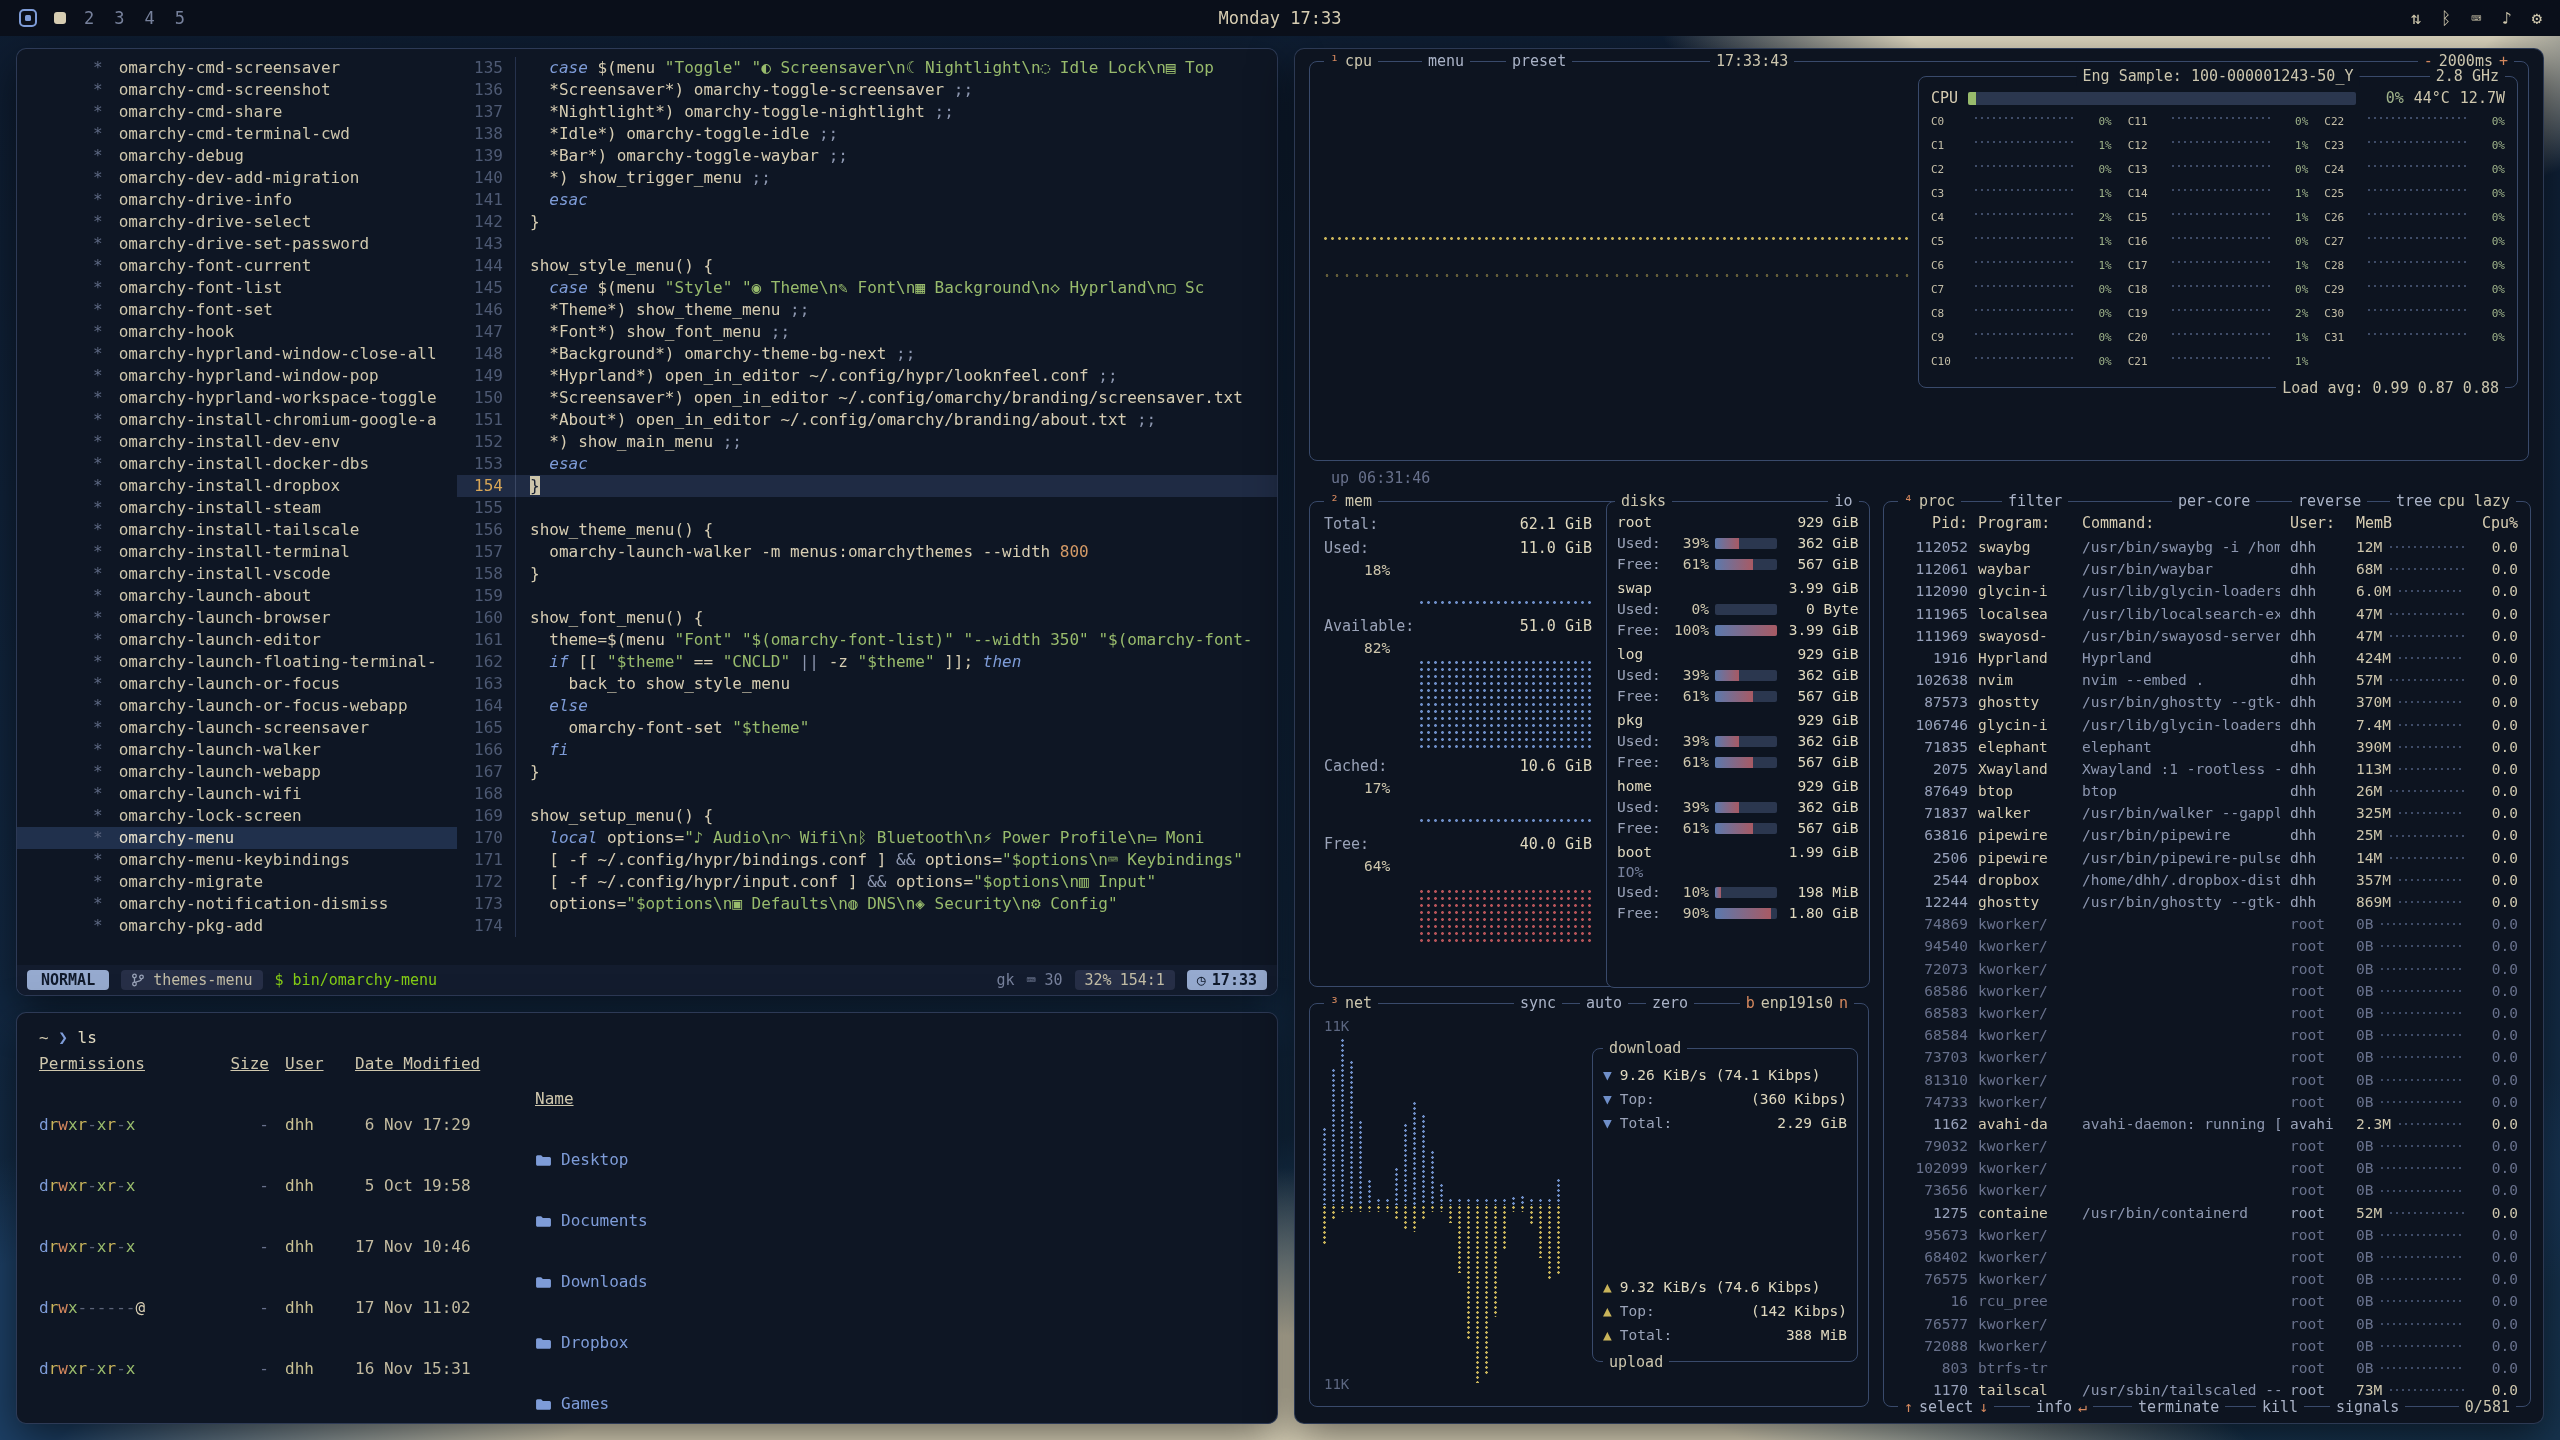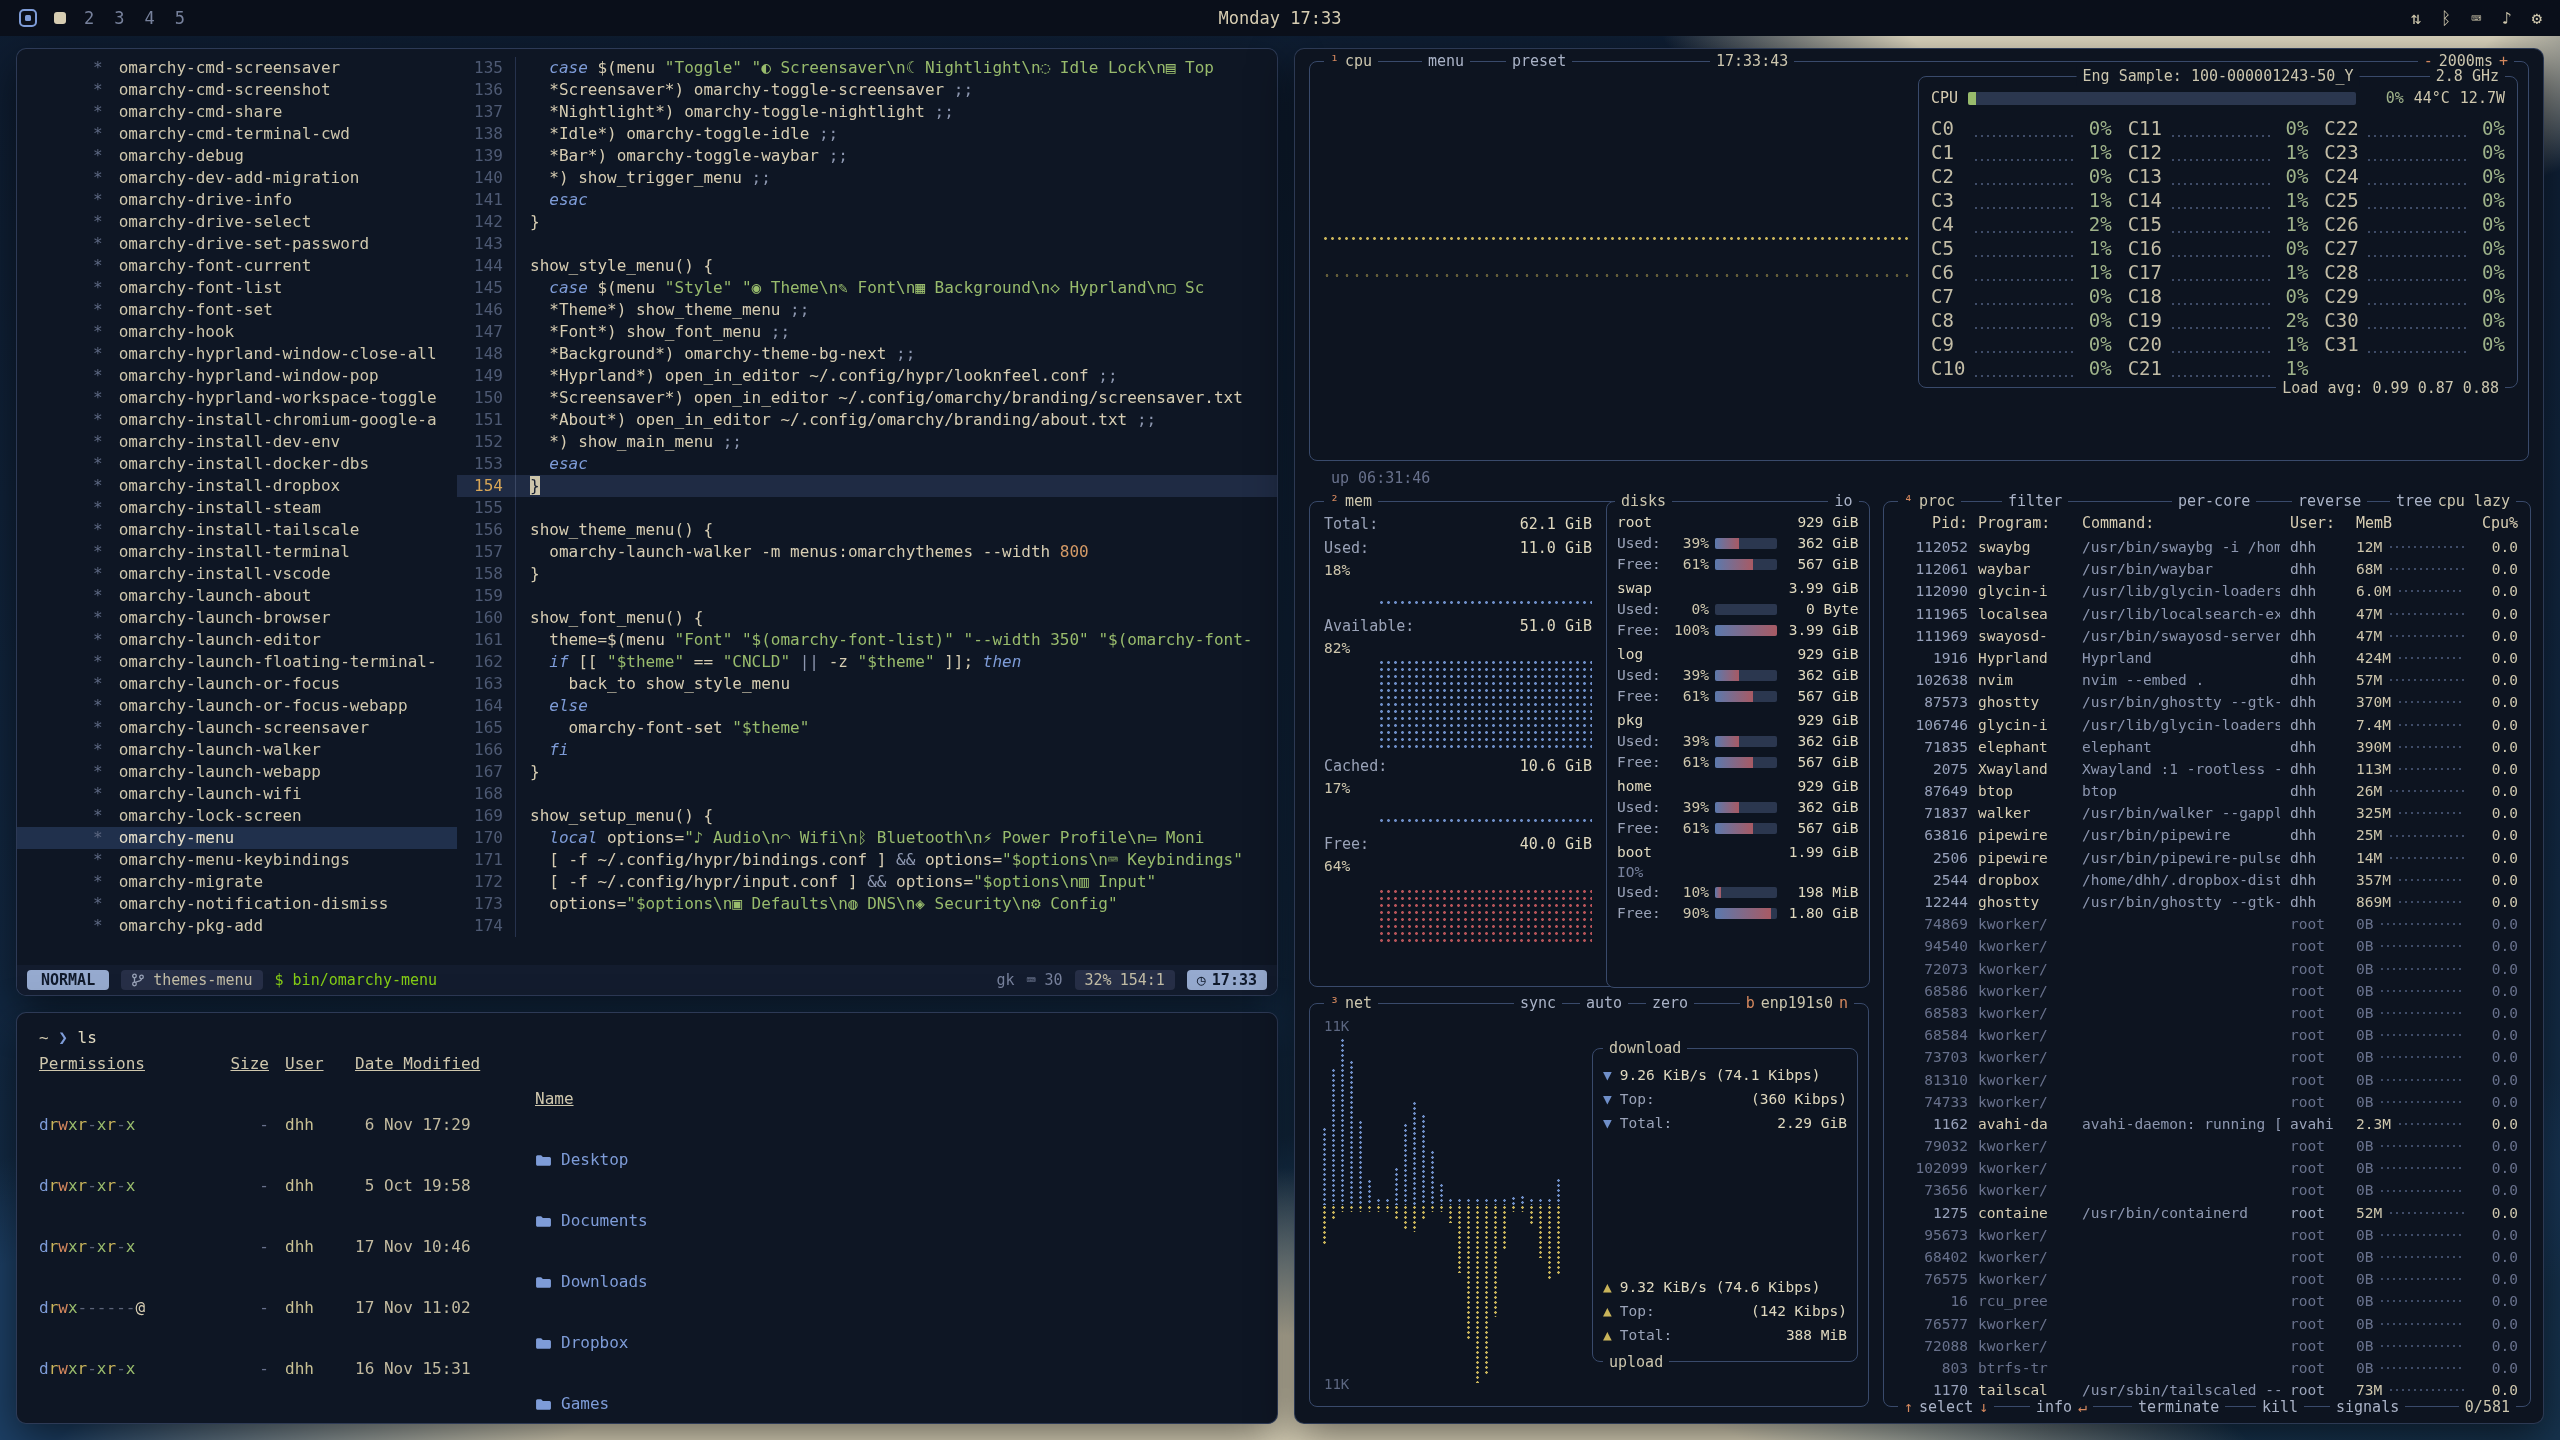--- a/index.html
+++ b/index.html
@@ -89,32 +89,32 @@
   .cg-line{position:absolute;left:0;right:0;top:45%;height:7px;background-image:radial-gradient(circle,#c9b45a 1.2px,transparent 1.6px);background-size:7px 7px;background-repeat:repeat-x;}
   .cg-line.faint{top:56%;opacity:.45;background-size:10px 7px;}
   .core-box{right:10px;top:14px;width:600px;height:312px;background:#0d1420;}
   .cpu-total{display:flex;align-items:center;gap:10px;padding:10px 12px 2px 12px;line-height:22px;}
   .cpu-total .lbl{color:#d7cdb2;}
   .meter{flex:1;height:13px;background:#2b374f;border-radius:2px;position:relative;overflow:hidden;}
   .meter i{position:absolute;left:0;top:0;bottom:0;background:#98bb6c;}
   .cpu-total .pct{color:#9fb38a;width:38px;text-align:right;}
   .cpu-total .temp,.cpu-total .pow{color:#cfc7ad;}
   .core-grid{display:grid;grid-template-columns:repeat(3,1fr);grid-template-rows:repeat(11,24px);grid-auto-flow:column;column-gap:16px;padding:4px 12px;}
-  .core{display:flex;align-items:flex-end;gap:6px;font-size:19px;}
+  .core{display:flex;align-items:flex-start;gap:6px;font-size:11px;}
   .core .cl-l{color:#c3bda6;width:36px;}
   .dots{flex:1;height:6px;background-image:radial-gradient(circle,#3f4c68 1px,transparent 1.4px);background-size:6px 6px;background-repeat:repeat-x;background-position:0 center;}
   .core .cl-p{color:#9fb38a;width:32px;text-align:right;}
   .uptime{position:absolute;left:36px;top:420px;color:#68718c;font-size:15px;}
   .box-memdisk{left:14px;top:452px;width:560px;height:486px;}
   .mem-col{position:absolute;left:0;top:0;width:296px;padding:10px 14px;box-sizing:border-box;}
   .m-row{display:flex;justify-content:space-between;line-height:24px;}
   .m-row .m-l{color:#9aa3b8;}
   .m-row .m-v{color:#e0d9bf;}
   .m-graph{display:flex;gap:8px;margin:2px 0 6px 0;}
-  .m-pct{width:46px;color:#cfc7ad;font-size:14.5px;}
+  .m-pct{width:46px;color:#cfc7ad;font-size:14.5px;margin-left:40px;}
   .m-plot{flex:1;position:relative;overflow:hidden;}
   .m-plot i{position:absolute;left:0;right:0;bottom:0;background-image:radial-gradient(circle,currentColor 1.2px,transparent 1.6px);background-size:7px 7px;}
   .m-plot.blue{color:#6f8fc9;}
   .m-plot.red{color:#b8545a;}
   .disks-box{left:296px;top:-1.5px;right:-1.5px;bottom:-1.5px;background:#0d1420;}
   .disk-list{padding:10px 10px;font-size:14.5px;}
   .disk{margin-bottom:3px;}
   .d-name{display:flex;justify-content:space-between;line-height:21px;color:#e0d9bf;}
   .d-io{line-height:19px;color:#77819c;}
   .d-row{display:flex;align-items:center;gap:6px;line-height:21px;}

